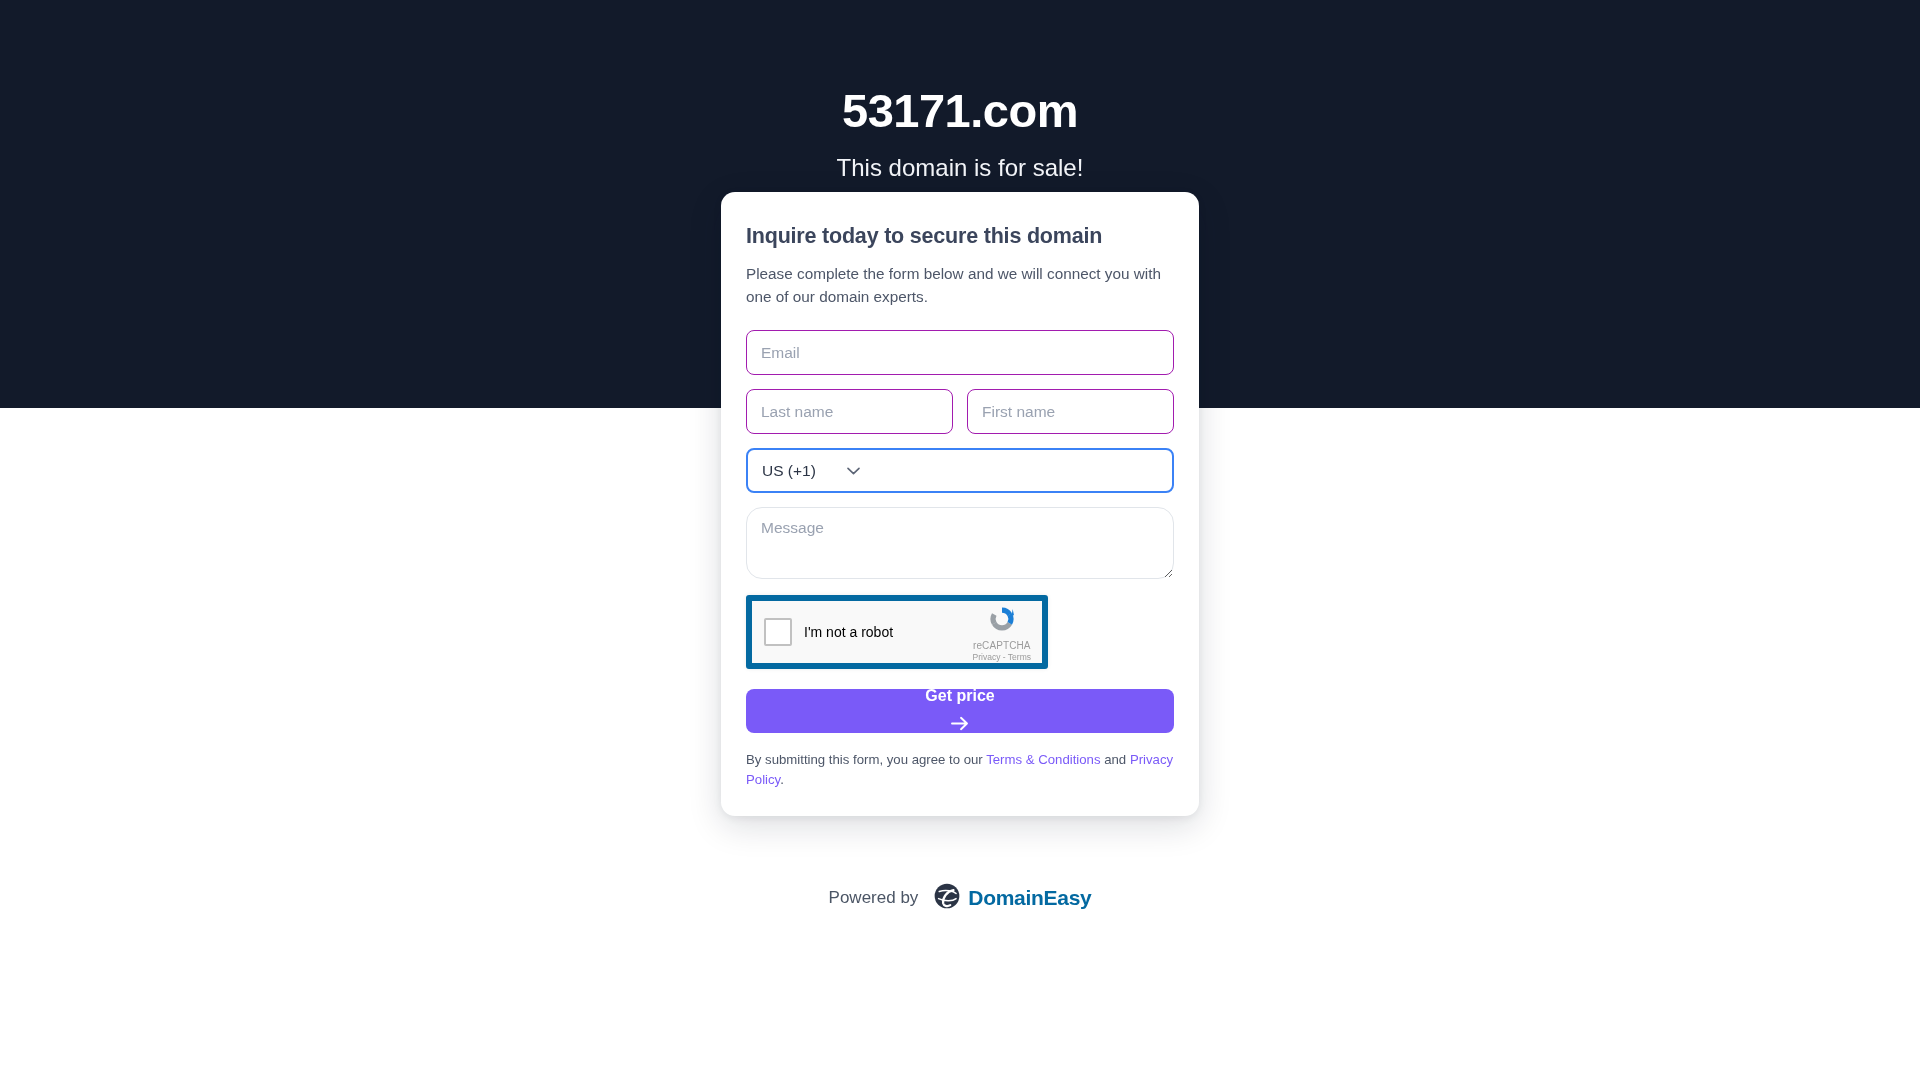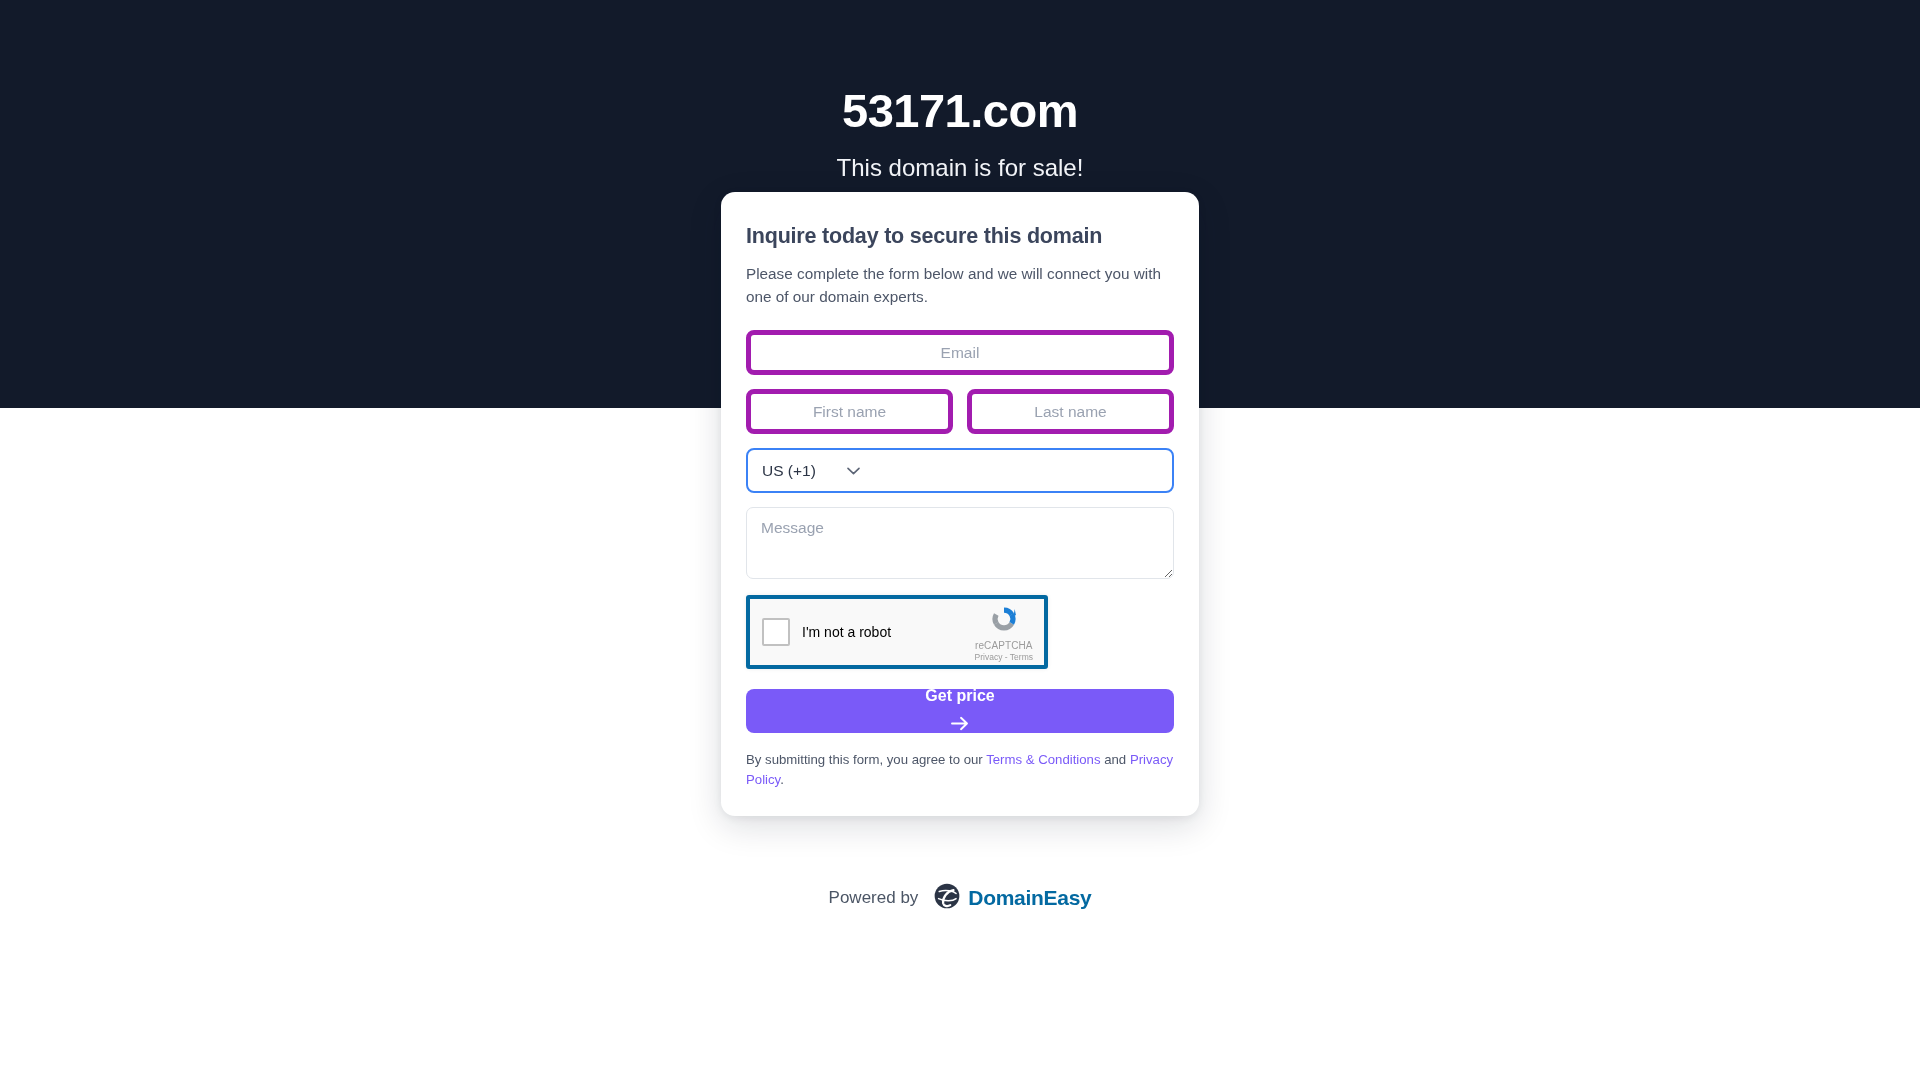--- a/index.html
+++ b/index.html
@@ -88,29 +88,28 @@
 
   .field-row {
     display: flex;
     gap: 14px;
     margin-bottom: 14px;
   }
 
   .input {
     width: 100%;
     height: 45px;
-    border: 5px solid #a21caf;
+    border: 1px solid #a21caf;
     border-radius: 8px;
     background: #ffffff;
     font-family: "Liberation Sans", sans-serif;
     font-size: 15.5px;
     color: #2b3445;
     padding: 0 14px;
     outline: none;
-    text-align: center;
   }
   .input::placeholder { color: #9aa2b1; }
 
   .half { flex: 1 1 0; }
 
   
   .phone-group {
     display: flex;
     align-items: center;
     width: 100%;
@@ -155,38 +154,38 @@
     padding: 0 6px 0 2px;
     background: transparent;
   }
   .phone-input::placeholder { color: #9aa2b1; }
 
   
   .textarea {
     width: 100%;
     height: 72px;
     border: 1px solid #e1e5ea;
-    border-radius: 7px;
+    border-radius: 16px;
     background: #ffffff;
     font-family: "Liberation Sans", sans-serif;
     font-size: 15.5px;
     color: #ec4899;
     padding: 11px 14px;
     outline: none;
     resize: vertical;
     display: block;
   }
   .textarea::placeholder { color: #9aa2b1; }
 
   
   .recaptcha {
     margin-top: 16px;
     width: 302px;
     height: 74px;
-    border: 4px solid #0369a1;
+    border: 6px solid #0369a1;
     border-radius: 3px;
     background: #f9f9f9;
     display: flex;
     align-items: center;
     box-shadow: 0 0 4px rgba(0,0,0,0.08);
   }
 
   .rc-check-wrap {
     display: flex;
     align-items: center;
@@ -312,22 +311,22 @@
     <div class="card-title">Inquire today to secure this domain</div>
     <div class="card-desc">Please complete the form below and we will connect you with one of our domain experts.</div>
 
     <div class="form">
 
       <div class="field-row">
         <input class="input" type="email" placeholder="Email" style="">
       </div>
 
       <div class="field-row">
+        <input class="input half" type="text" placeholder="Last name" style="">
         <input class="input half" type="text" placeholder="First name" style="">
-        <input class="input half" type="text" placeholder="Last name" style="">
       </div>
 
       <div class="field-row">
         <div class="phone-group">
           <div class="cc-select">
             <span class="cc-label">US (+1)</span>
             <span class="chev">
               <svg width="13" height="8" viewBox="0 0 13 8">
                 <path d="M1 1.3 L6.5 6.6 L12 1.3" fill="none" stroke="#5c6576" stroke-width="1.6" stroke-linecap="round" stroke-linejoin="round"></path>
               </svg>

